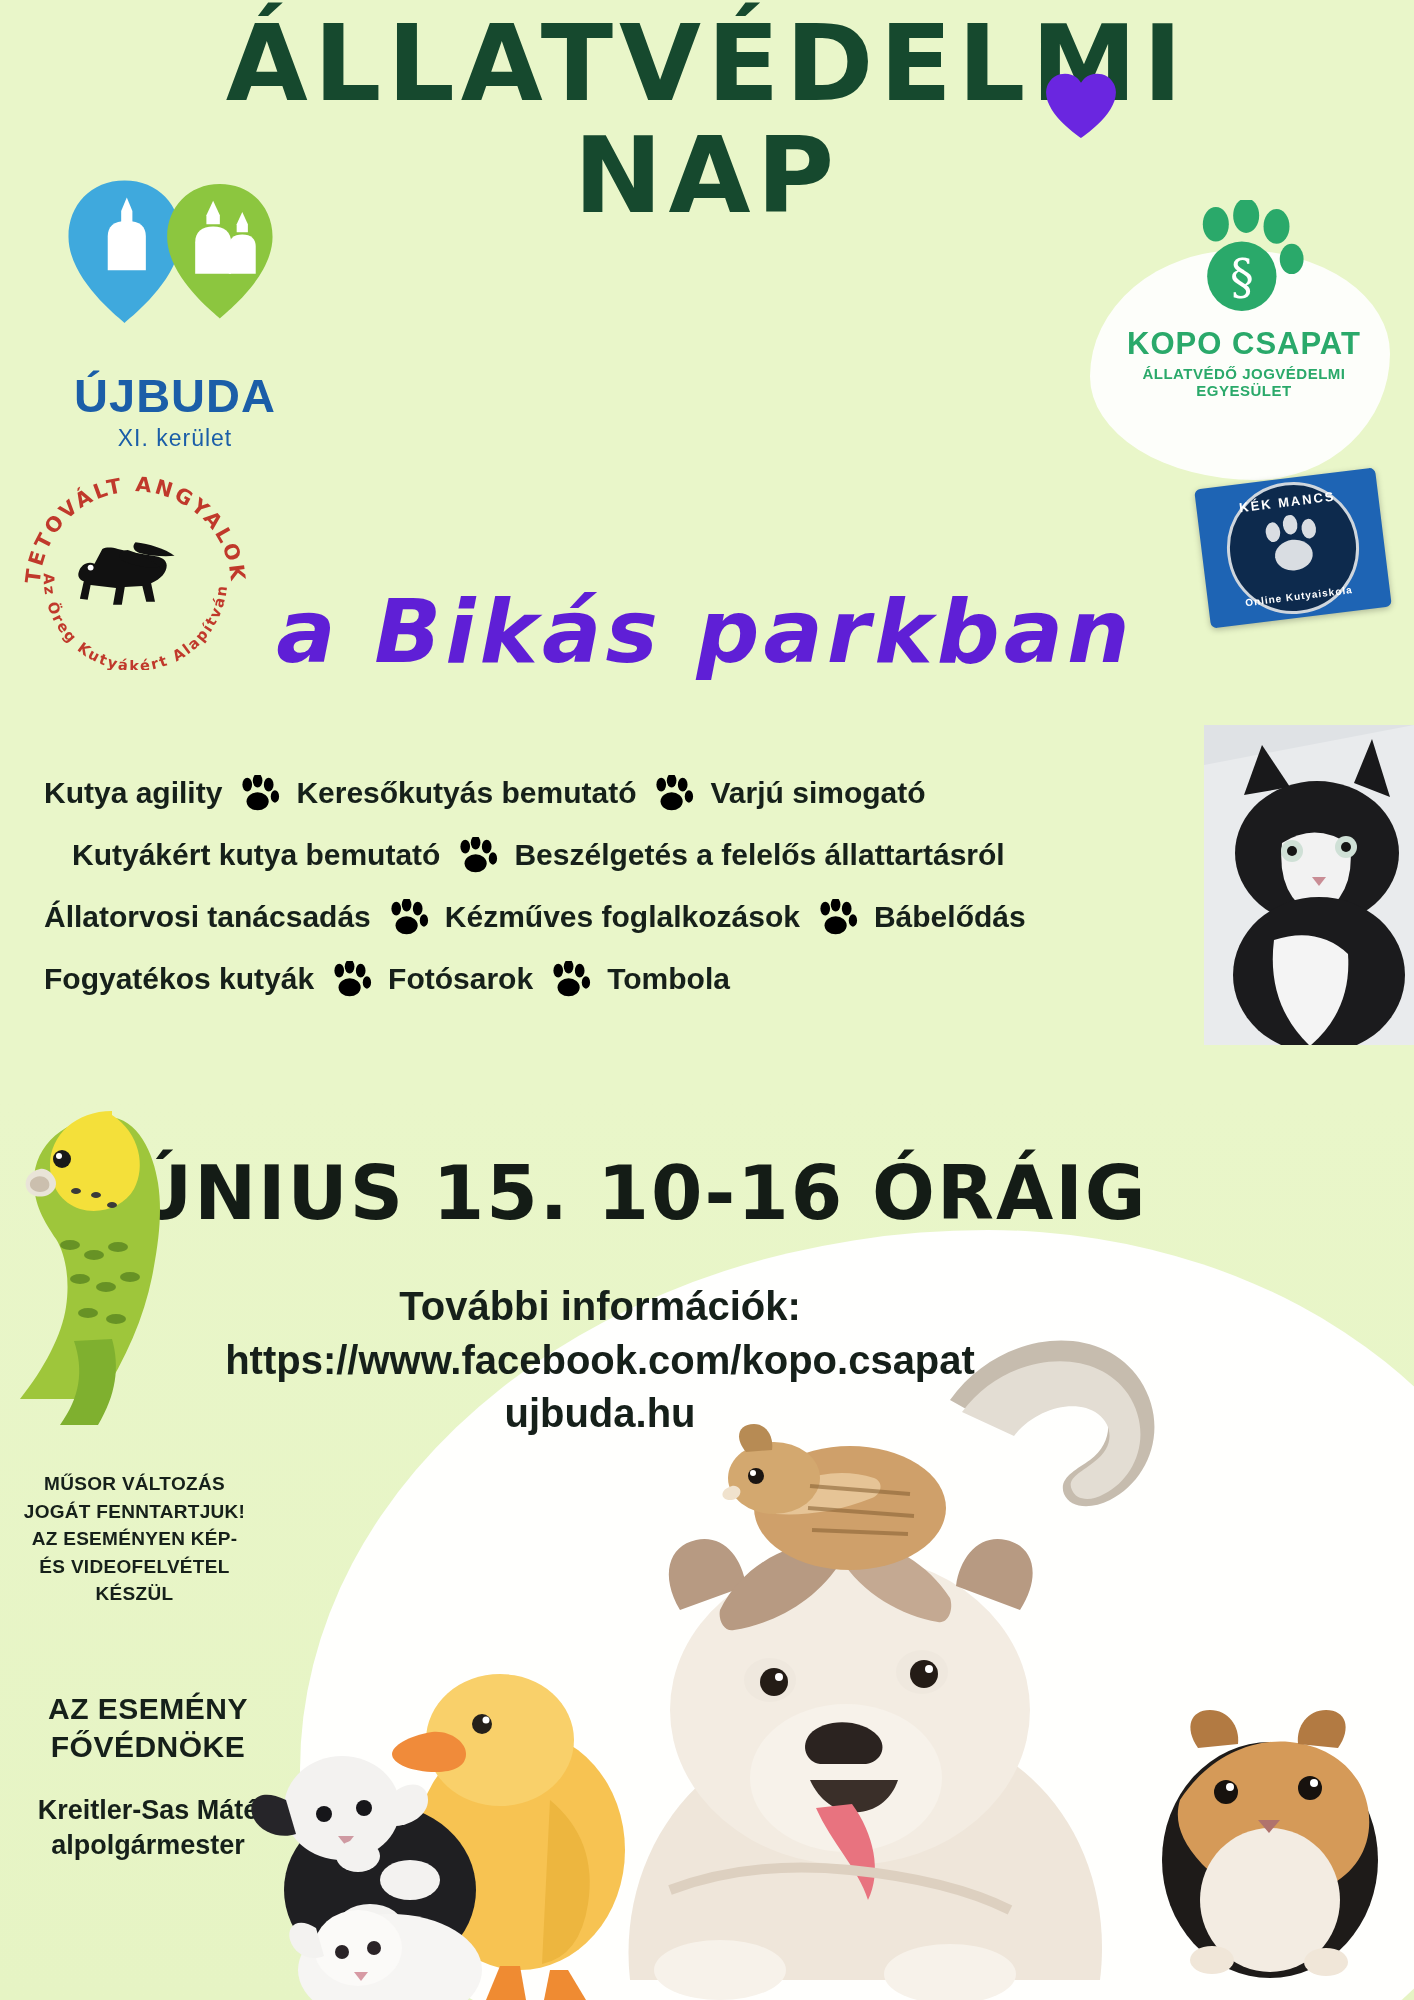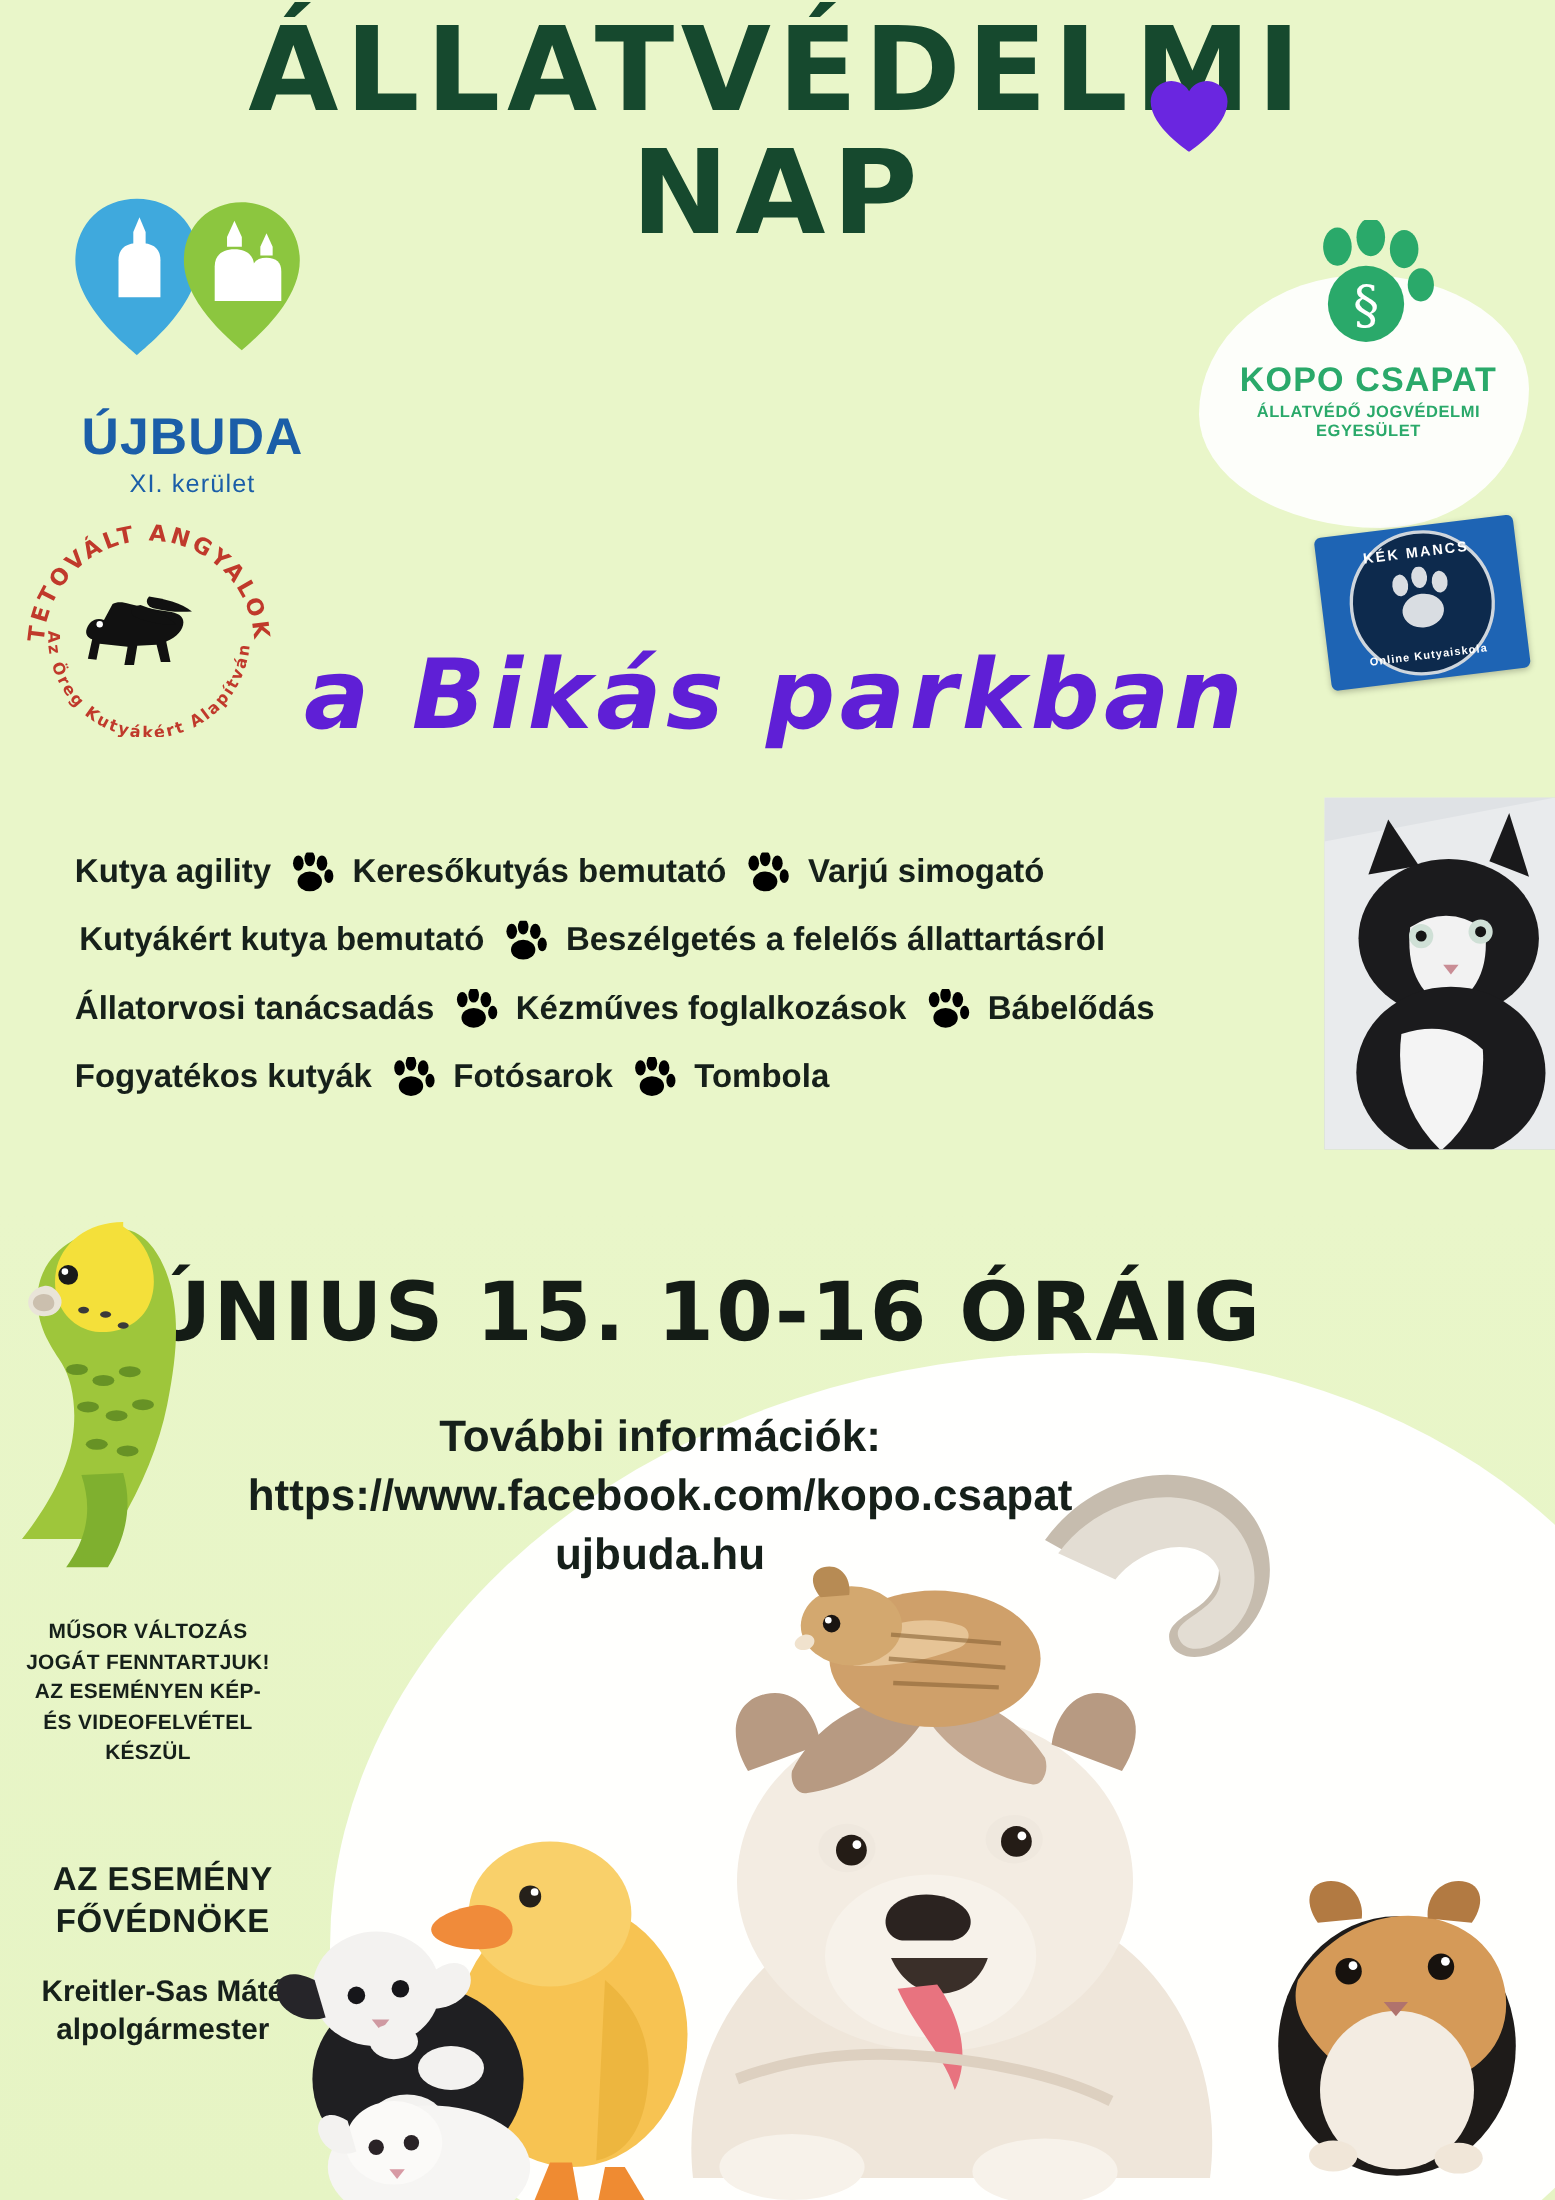--- a/index.html
+++ b/index.html
@@ -196,21 +196,21 @@
     position: absolute;
     left: 0;
     top: 775px;
     width: 1414px;
     z-index: 5;
   }
   .prog-row {
     display: flex;
     align-items: center;
     justify-content: flex-start;
-    padding-left: 68px;
+    padding-left: 44px;
     margin-bottom: 26px;
     gap: 16px;
   }
   .prog-item {
     font-size: 30px;
     font-weight: 700;
     color: #16201a;
     white-space: nowrap;
   }
   .paw {

